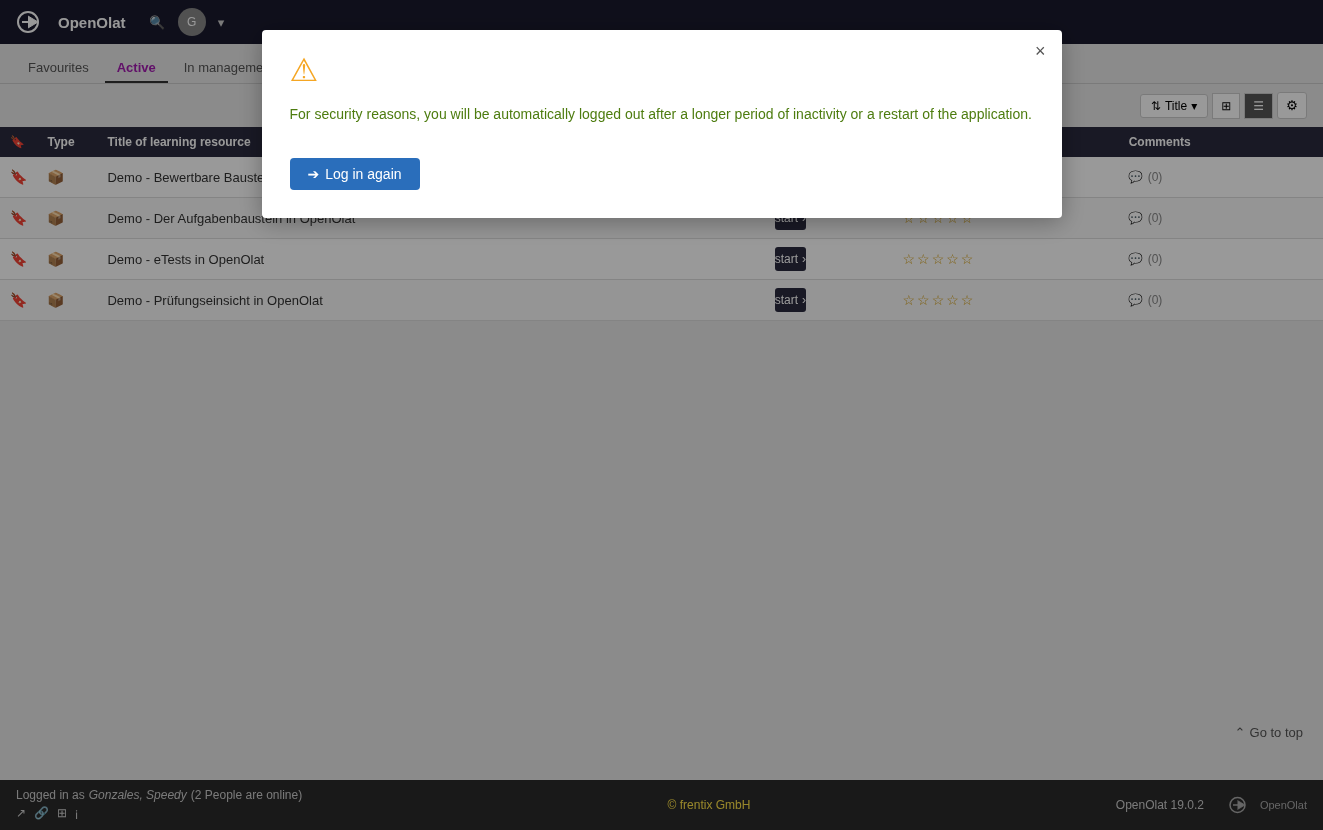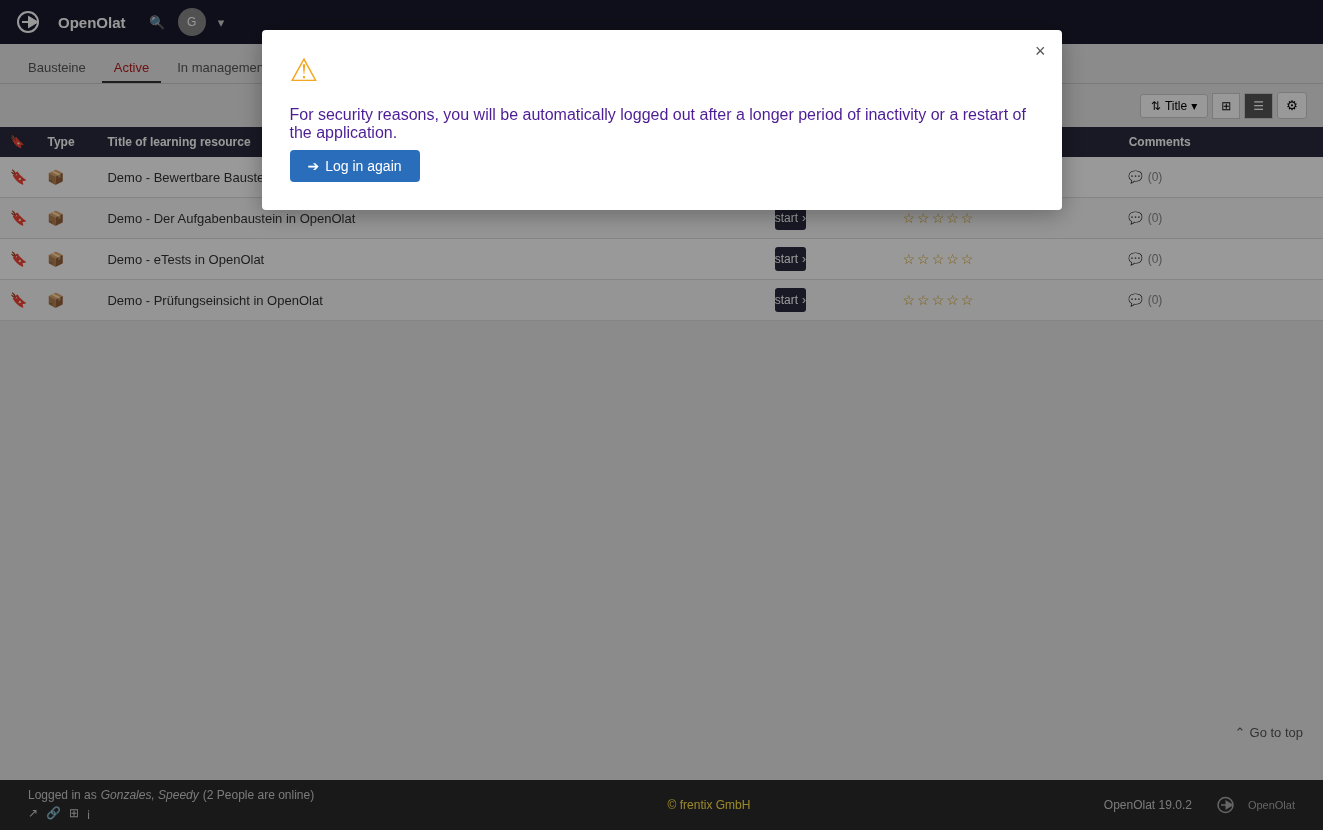--- a/index.html
+++ b/index.html
@@ -67,22 +67,22 @@
       border-bottom: 1px solid #ccc;
     }
     .subtab {
       padding: 6px 12px;
       cursor: pointer;
       font-size: 13px;
       color: #555;
       border-bottom: 2px solid transparent;
     }
     .subtab.active {
-      color: #b91c1c;
-      font-weight: normal;
+      color: #a21caf;
+      font-weight: bold;
       border-bottom: 2px solid #333;
     }
 
     
     .table-toolbar {
       display: flex;
       align-items: center;
       padding: 8px 16px;
       background: #e8e8e8;
       justify-content: flex-end;
@@ -168,21 +168,21 @@
     }
 
     
     .footer {
       background: #2a2a2a;
       color: #ccc;
       height: 50px;
       display: flex;
       align-items: center;
       justify-content: space-between;
-      padding: 0 28px;
+      padding: 0 16px;
       font-size: 12px;
       position: absolute;
       bottom: 0;
       width: 100%;
     }
     .footer-icons { display: flex; gap: 8px; margin-top: 4px; }
     .footer-center { color: #fde047; }
     .footer-right { display: flex; align-items: center; gap: 24px; }
 
     
@@ -227,23 +227,23 @@
       top: 12px;
       right: 16px;
       font-size: 18px;
       color: #555;
       cursor: pointer;
       background: none;
       border: none;
       line-height: 1;
     }
     .modal-body {
-      color: #4c1d95;
-      font-size: 16px;
-      margin-bottom: 8px;
+      color: #4d7c0f;
+      font-size: 14px;
+      margin-bottom: 36px;
     }
     .modal-footer {
       display: flex;
     }
     .login-btn {
       background: #2a6ebb;
       color: #fff;
       border: none;
       border-radius: 4px;
       padding: 8px 18px;
@@ -286,21 +286,21 @@
   <div class="topnav-right">
     <span class="topnav-search">🔍</span>
     <div class="topnav-avatar">G</div>
     <span class="topnav-chevron">▾</span>
   </div>
 </div>
 
 <div class="main-wrap">
 
   <div class="subtabs">
-    <div class="subtab">Bausteine</div>
+    <div class="subtab">Favourites</div>
     <div class="subtab active">Active</div>
     <div class="subtab">In management</div>
   </div>
 
   <div class="table-toolbar">
     <button class="sort-btn">
       <span>⇅</span>
       <span>Title</span>
       <span>▾</span>
     </button>

